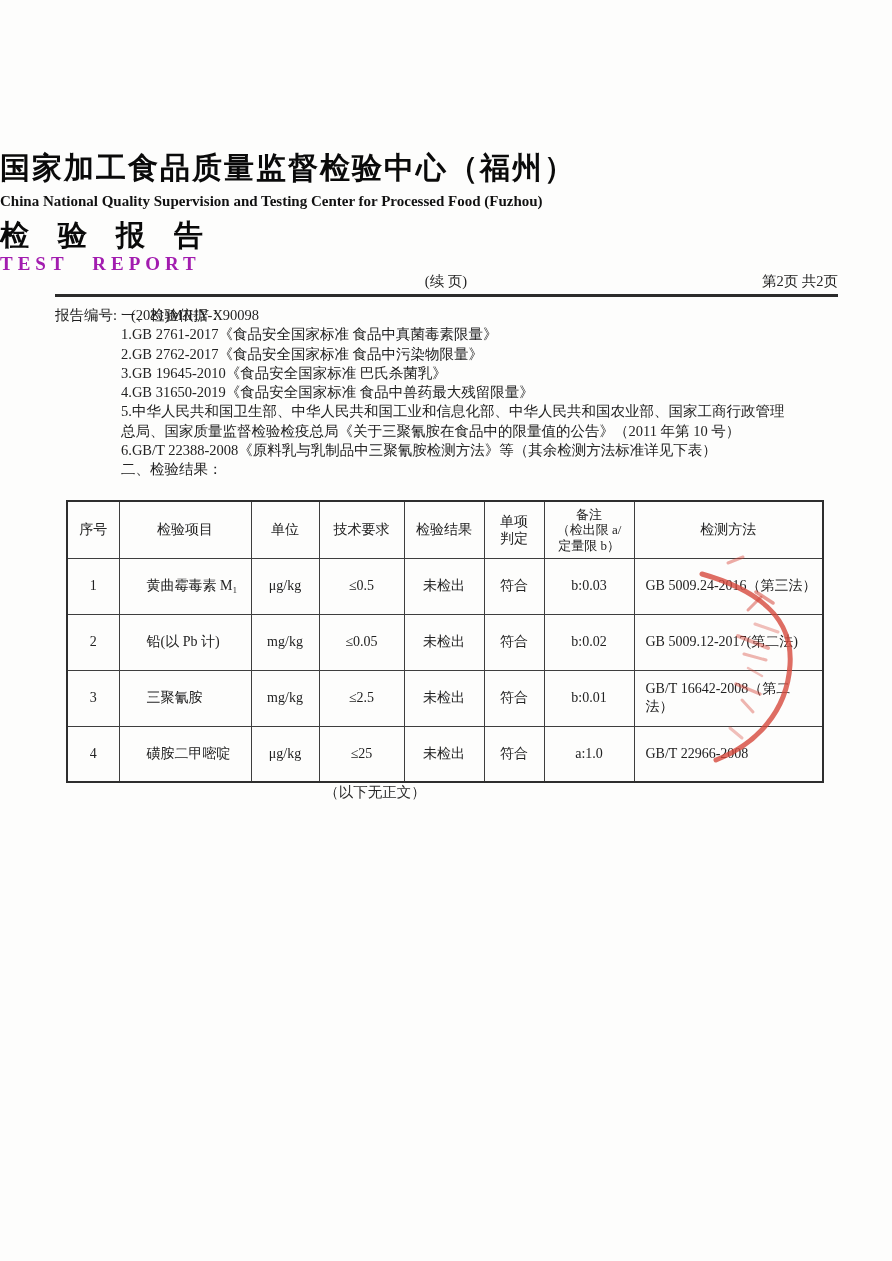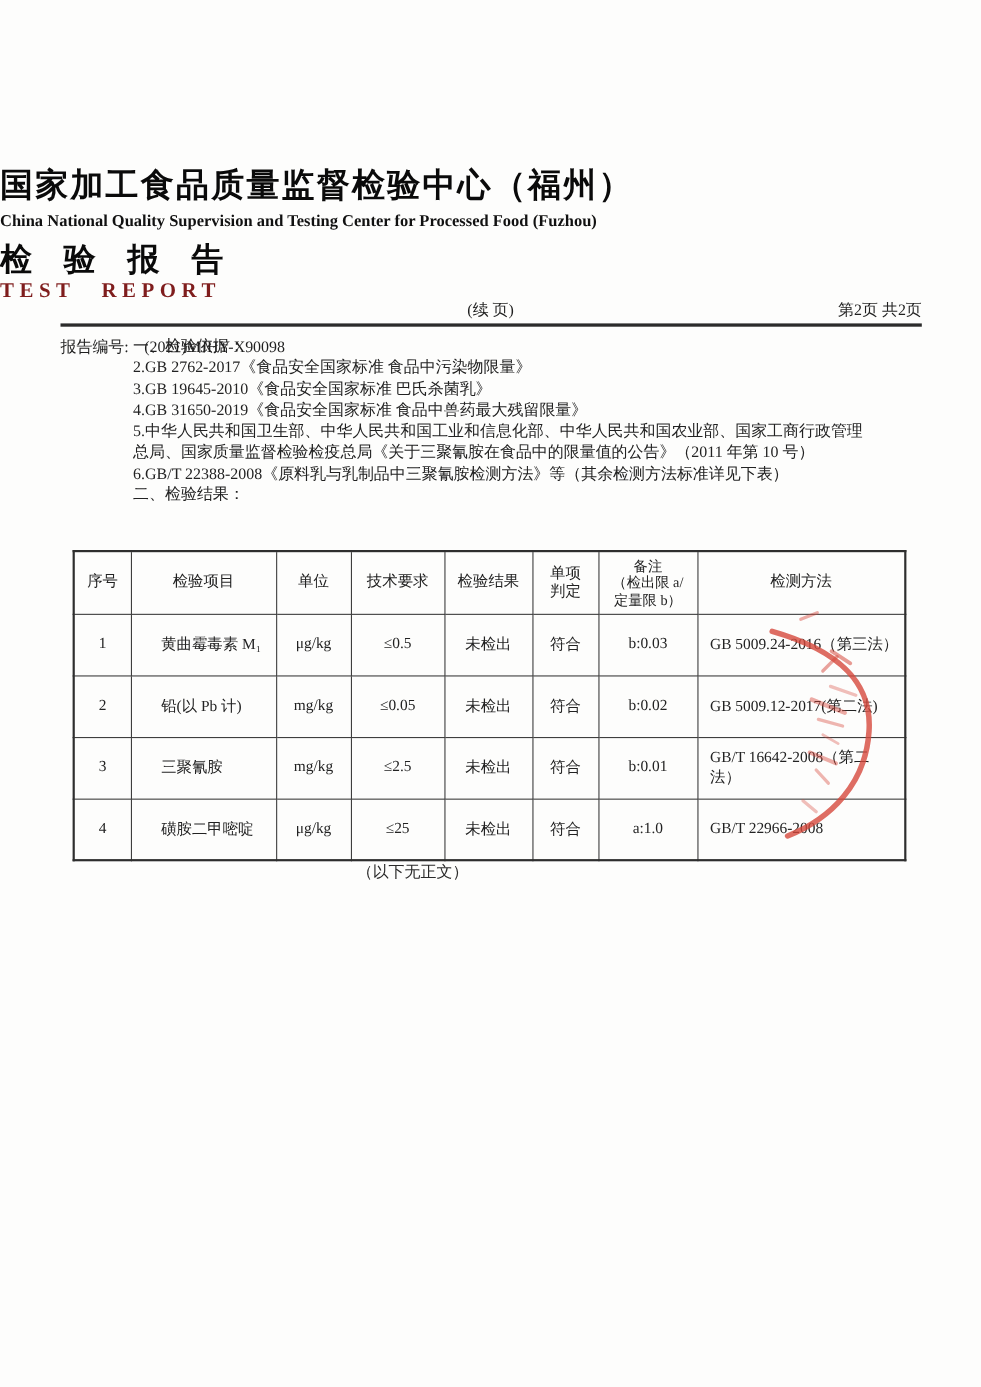--- a/index.html
+++ b/index.html
@@ -12,21 +12,21 @@
     font-family:"Liberation Serif","DejaVu Serif",serif;
     color:#1f1f1f;
   }
   .org-cn{position:absolute;top:148px;left:0;width:100%;
     font-size:30px;font-weight:bold;color:#0a0a0a;letter-spacing:2px;}
   .org-en{position:absolute;top:193px;left:0;width:100%;
     font-size:15px;font-weight:bold;color:#111;}
   .title-cn{position:absolute;top:216px;left:0;width:100%;
     font-size:29px;font-weight:bold;color:#0a0a0a;}
   .title-en{position:absolute;top:251px;left:0;width:100%;
-    font-size:19px;font-weight:bold;letter-spacing:5px;color:#7f1d1d;}
+    font-size:19px;font-weight:bold;letter-spacing:5px;color:#a21caf;}
   
   .info-line{position:absolute;top:272px;left:0;width:892px;height:20px;font-size:14.5px;}
   .info-left{position:absolute;left:55px;top:0;margin-top:34px;}
   .info-left .lbl{margin-right:14px;}
   .info-center{position:absolute;left:0;top:0;width:100%;text-align:center;}
   .info-right{position:absolute;right:54px;top:0;}
   .rule{position:absolute;top:294px;left:55px;width:783px;height:3px;background:#2b2b2b;}
   
   .basis{position:absolute;left:121px;top:306px;width:668px;
     font-size:14.5px;line-height:19.3px;color:#222;}
@@ -72,20 +72,21 @@
       <span class="lbl">报告编号:</span><span>(2021)MJHY-X90098</span>
     </span>
     <span class="info-center">(续 页)</span>
     <span class="info-right">第2页  共2页</span>
   </div>
   <div class="rule"></div>
 
   <div class="basis">
     <div>一、检验依据：</div>
     <div id="basis-list">
+        <div>1.GB 2761-2017《食品安全国家标准 食品中真菌毒素限量》</div>
         <div>2.GB 2762-2017《食品安全国家标准 食品中污染物限量》</div>
         <div>3.GB 19645-2010《食品安全国家标准 巴氏杀菌乳》</div>
         <div>4.GB 31650-2019《食品安全国家标准 食品中兽药最大残留限量》</div>
         <div>5.中华人民共和国卫生部、中华人民共和国工业和信息化部、中华人民共和国农业部、国家工商行政管理总局、国家质量监督检验检疫总局《关于三聚氰胺在食品中的限量值的公告》（2011 年第 10 号）</div>
         <div>6.GB/T 22388-2008《原料乳与乳制品中三聚氰胺检测方法》等（其余检测方法标准详见下表）</div>
       </div>
     <div>二、检验结果：</div>
   </div>
 
   <table class="results">

